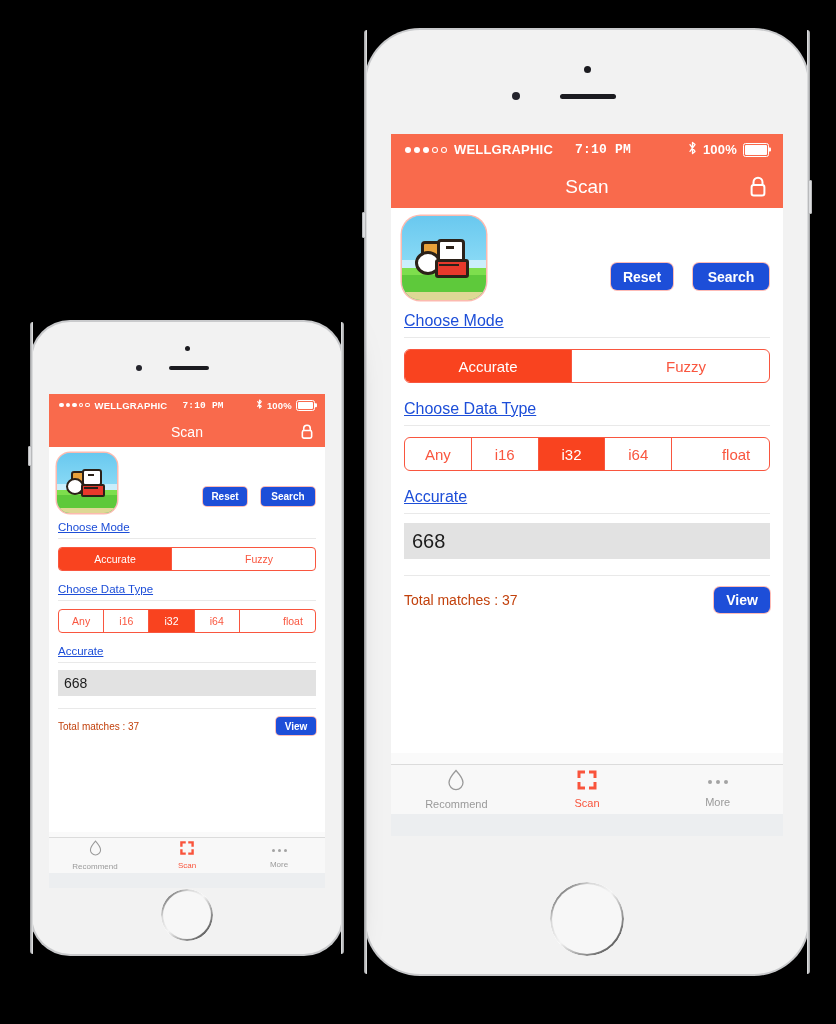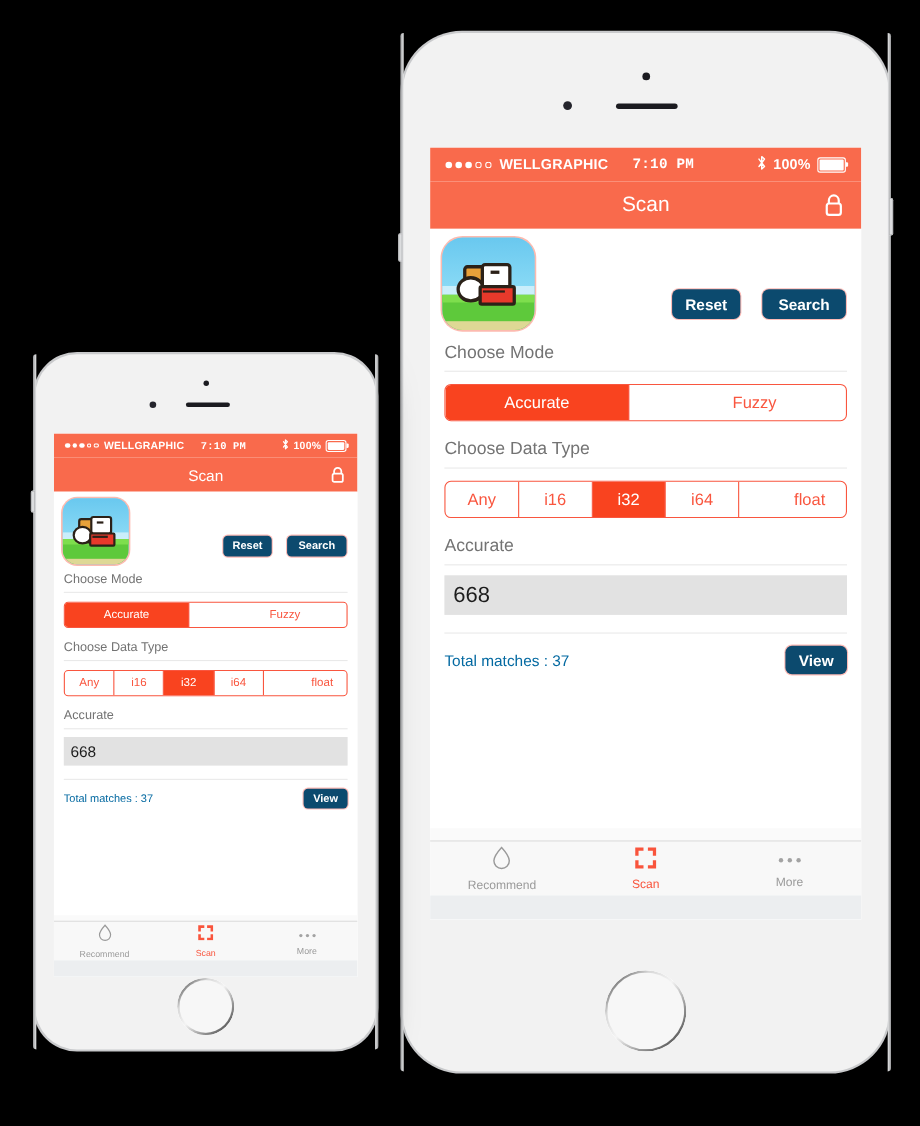--- a/index.html
+++ b/index.html
@@ -52,37 +52,37 @@
   .appicon{position:absolute;border-radius:22%;overflow:hidden;
            box-shadow:0 0 0 1.5px rgba(249,130,110,.55);background:#7fd3f2;}
   .sky{position:absolute;left:0;right:0;top:0;height:62%;background:linear-gradient(#69c8ef,#8ddcf6);}
   .cloudrow{position:absolute;left:0;right:0;top:52%;height:10%;background:rgba(255,255,255,.55);}
   .grass{position:absolute;left:0;right:0;bottom:0;height:38%;background:#5ec93b;}
   .grass::before{content:"";position:absolute;left:0;right:0;top:0;height:22%;background:#7ede4d;}
   .dirt{position:absolute;left:0;right:0;bottom:0;height:9%;background:#ded895;}
   .bird{position:absolute;}
   .bird span{position:absolute;display:block;}
 
-  .actionbtn{background:#0c4a6e;color:#fff;border:none;border-radius:6px;
+  .actionbtn{background:#1d4ed8;color:#fff;border:none;border-radius:6px;
              font-weight:700;text-align:center;display:flex;align-items:center;justify-content:center;
              box-shadow:0 0 0 1px rgba(249,59,46,.35);}
 
-  .seclabel{color:#737373;}
+  .seclabel{color:#1d4ed8;text-decoration:underline;}
   .hr{background:#e9e9e9;height:1px;}
 
   .segment{display:flex;border:1px solid #f9563f;border-radius:6px;overflow:hidden;background:#fff;}
   .segment > div{flex:1;display:flex;align-items:center;justify-content:center;color:#f9563f;
                  border-right:1px solid #f9563f;}
   .segment > div:last-child{border-right:none;margin-left:31px;}
   .segment > div.on{background:#f9431f;color:#fff;}
 
   .valuebox{background:#e2e2e2;display:flex;align-items:center;color:#1c1c1c;}
 
   .matchrow{display:flex;align-items:center;}
-  .matchtxt{color:#0369a1;}
+  .matchtxt{color:#c2410c;}
 
   .filler{position:absolute;left:0;right:0;background:#fafafa;}
 
   
   .tabbar{position:absolute;left:0;right:0;background:#f8f8f8;border-top:1px solid #dcdcdc;
           display:flex;align-items:center;}
   .tab{flex:1;display:flex;flex-direction:column;align-items:center;justify-content:center;}
   .tab .lbl{color:#9a9a9a;}
   .tab.on .lbl{color:#f9543c;}
   .dots3{display:flex;align-items:center;justify-content:center;}

